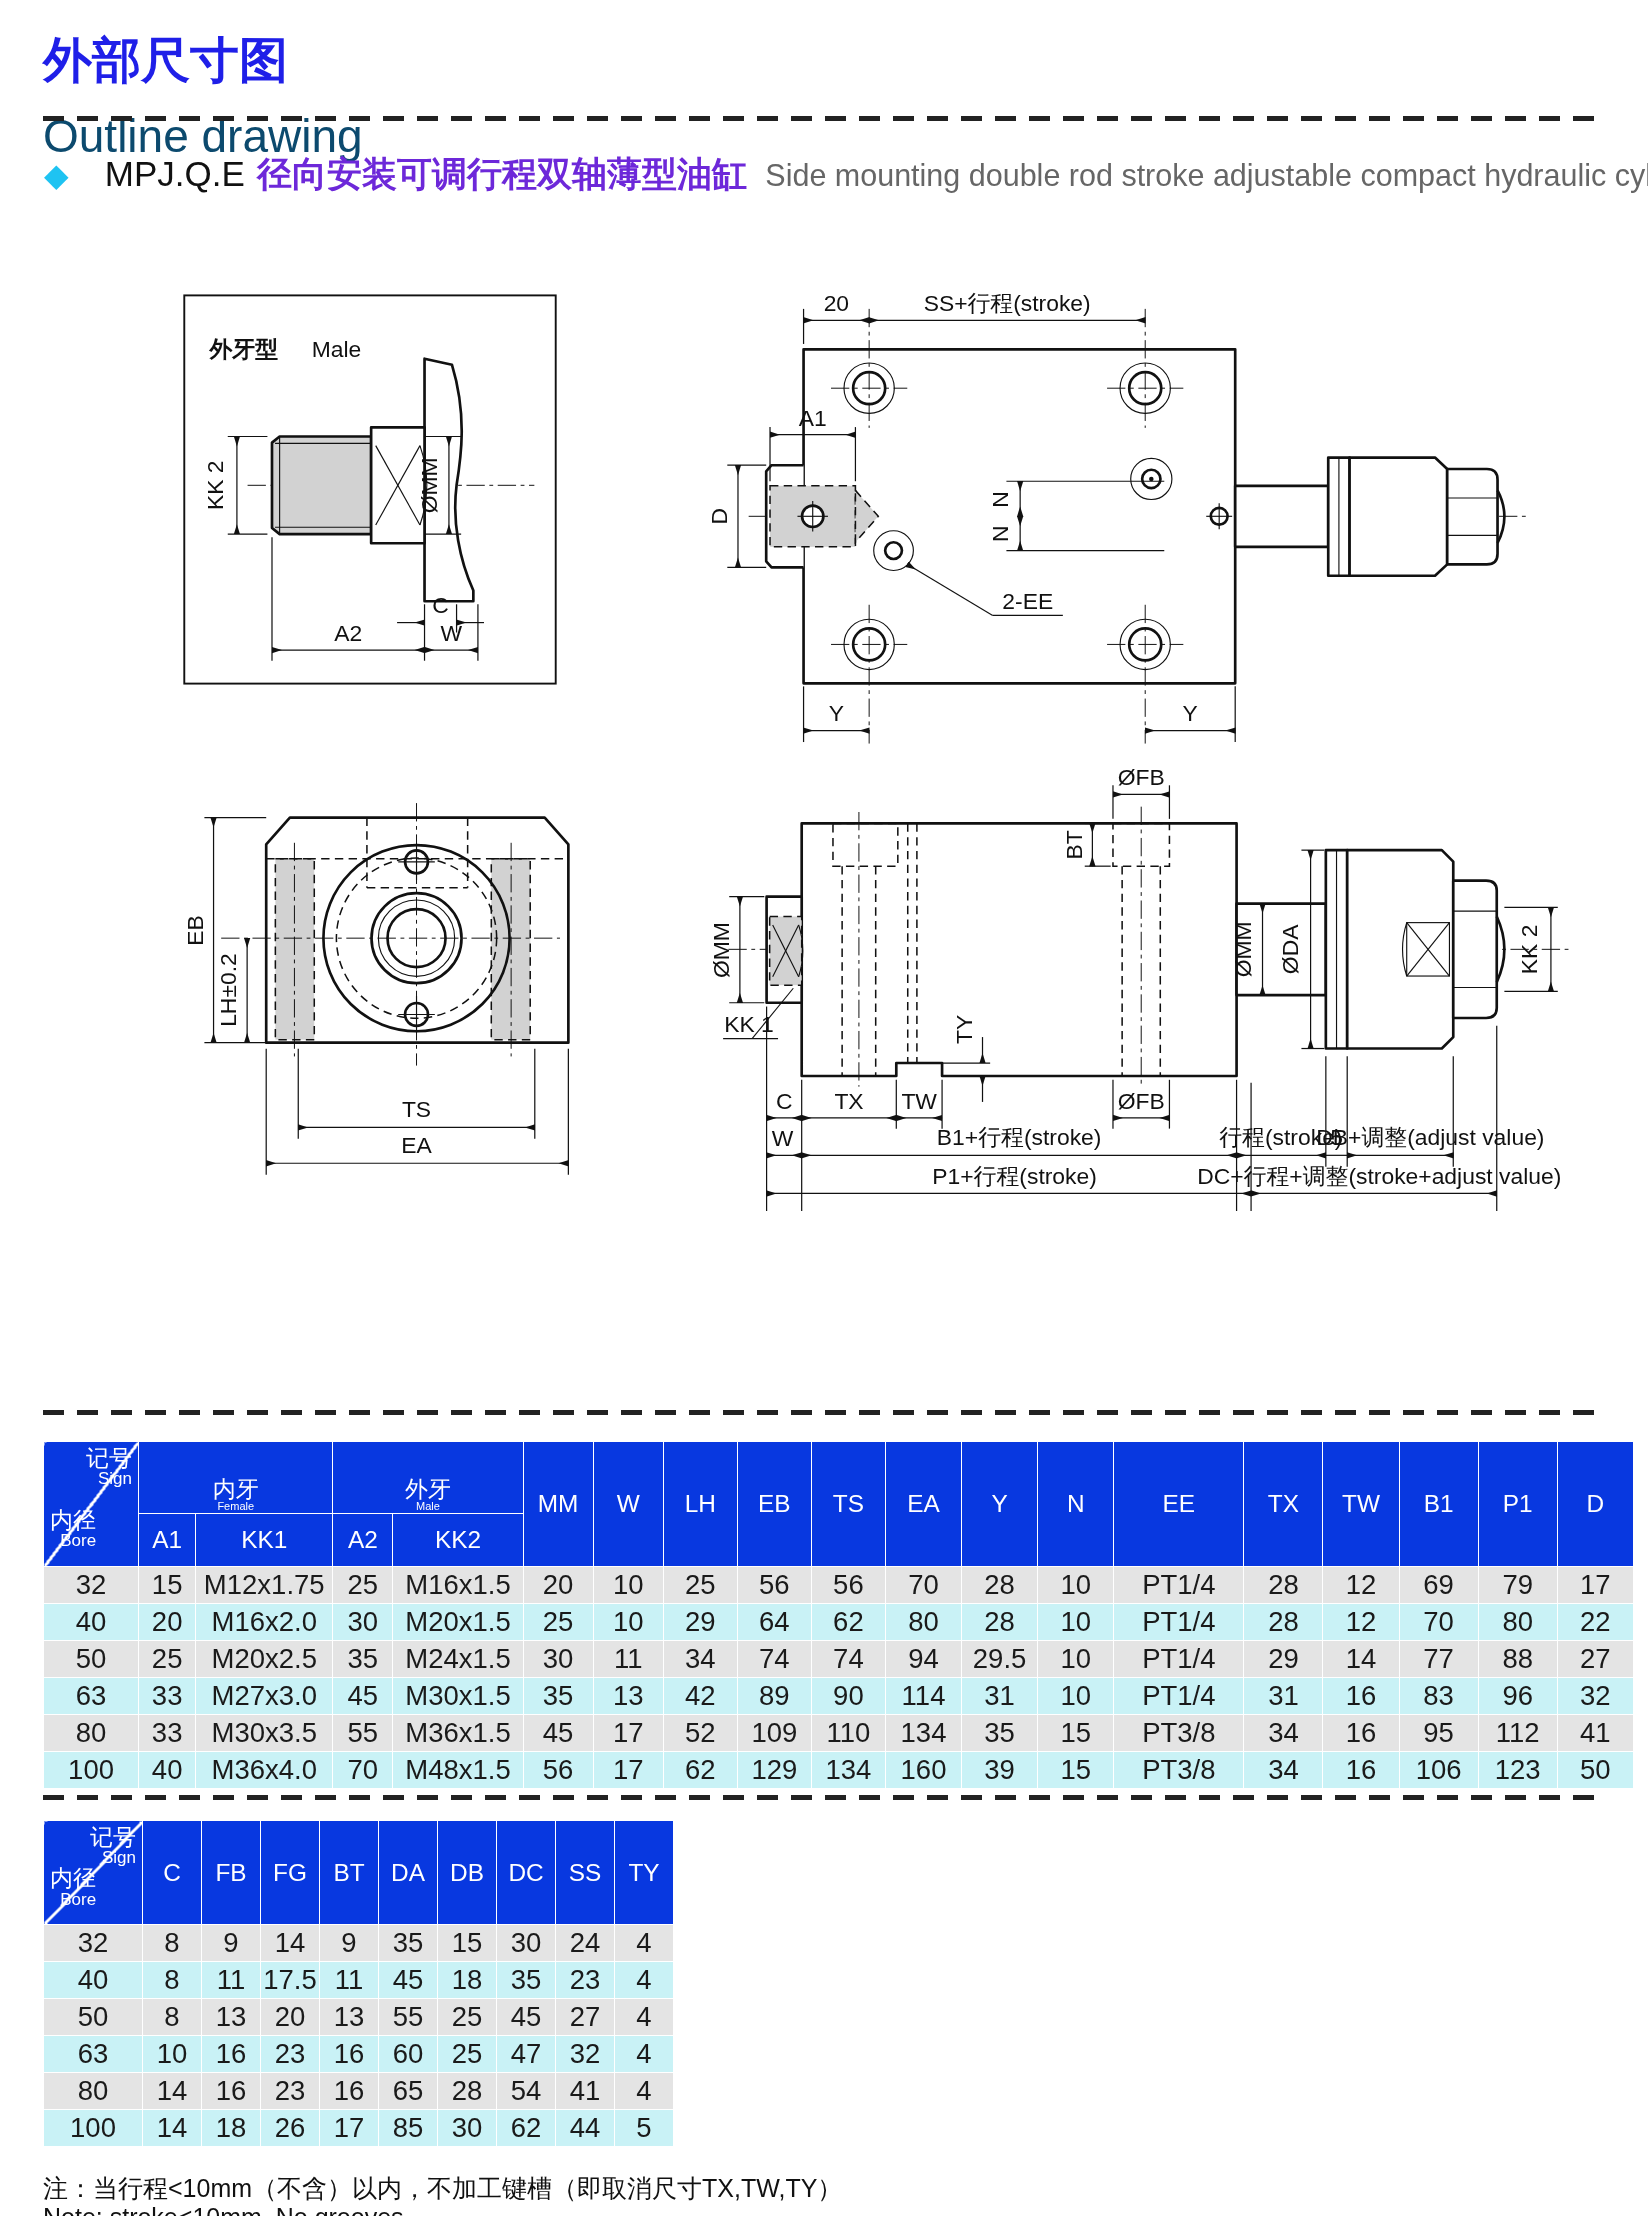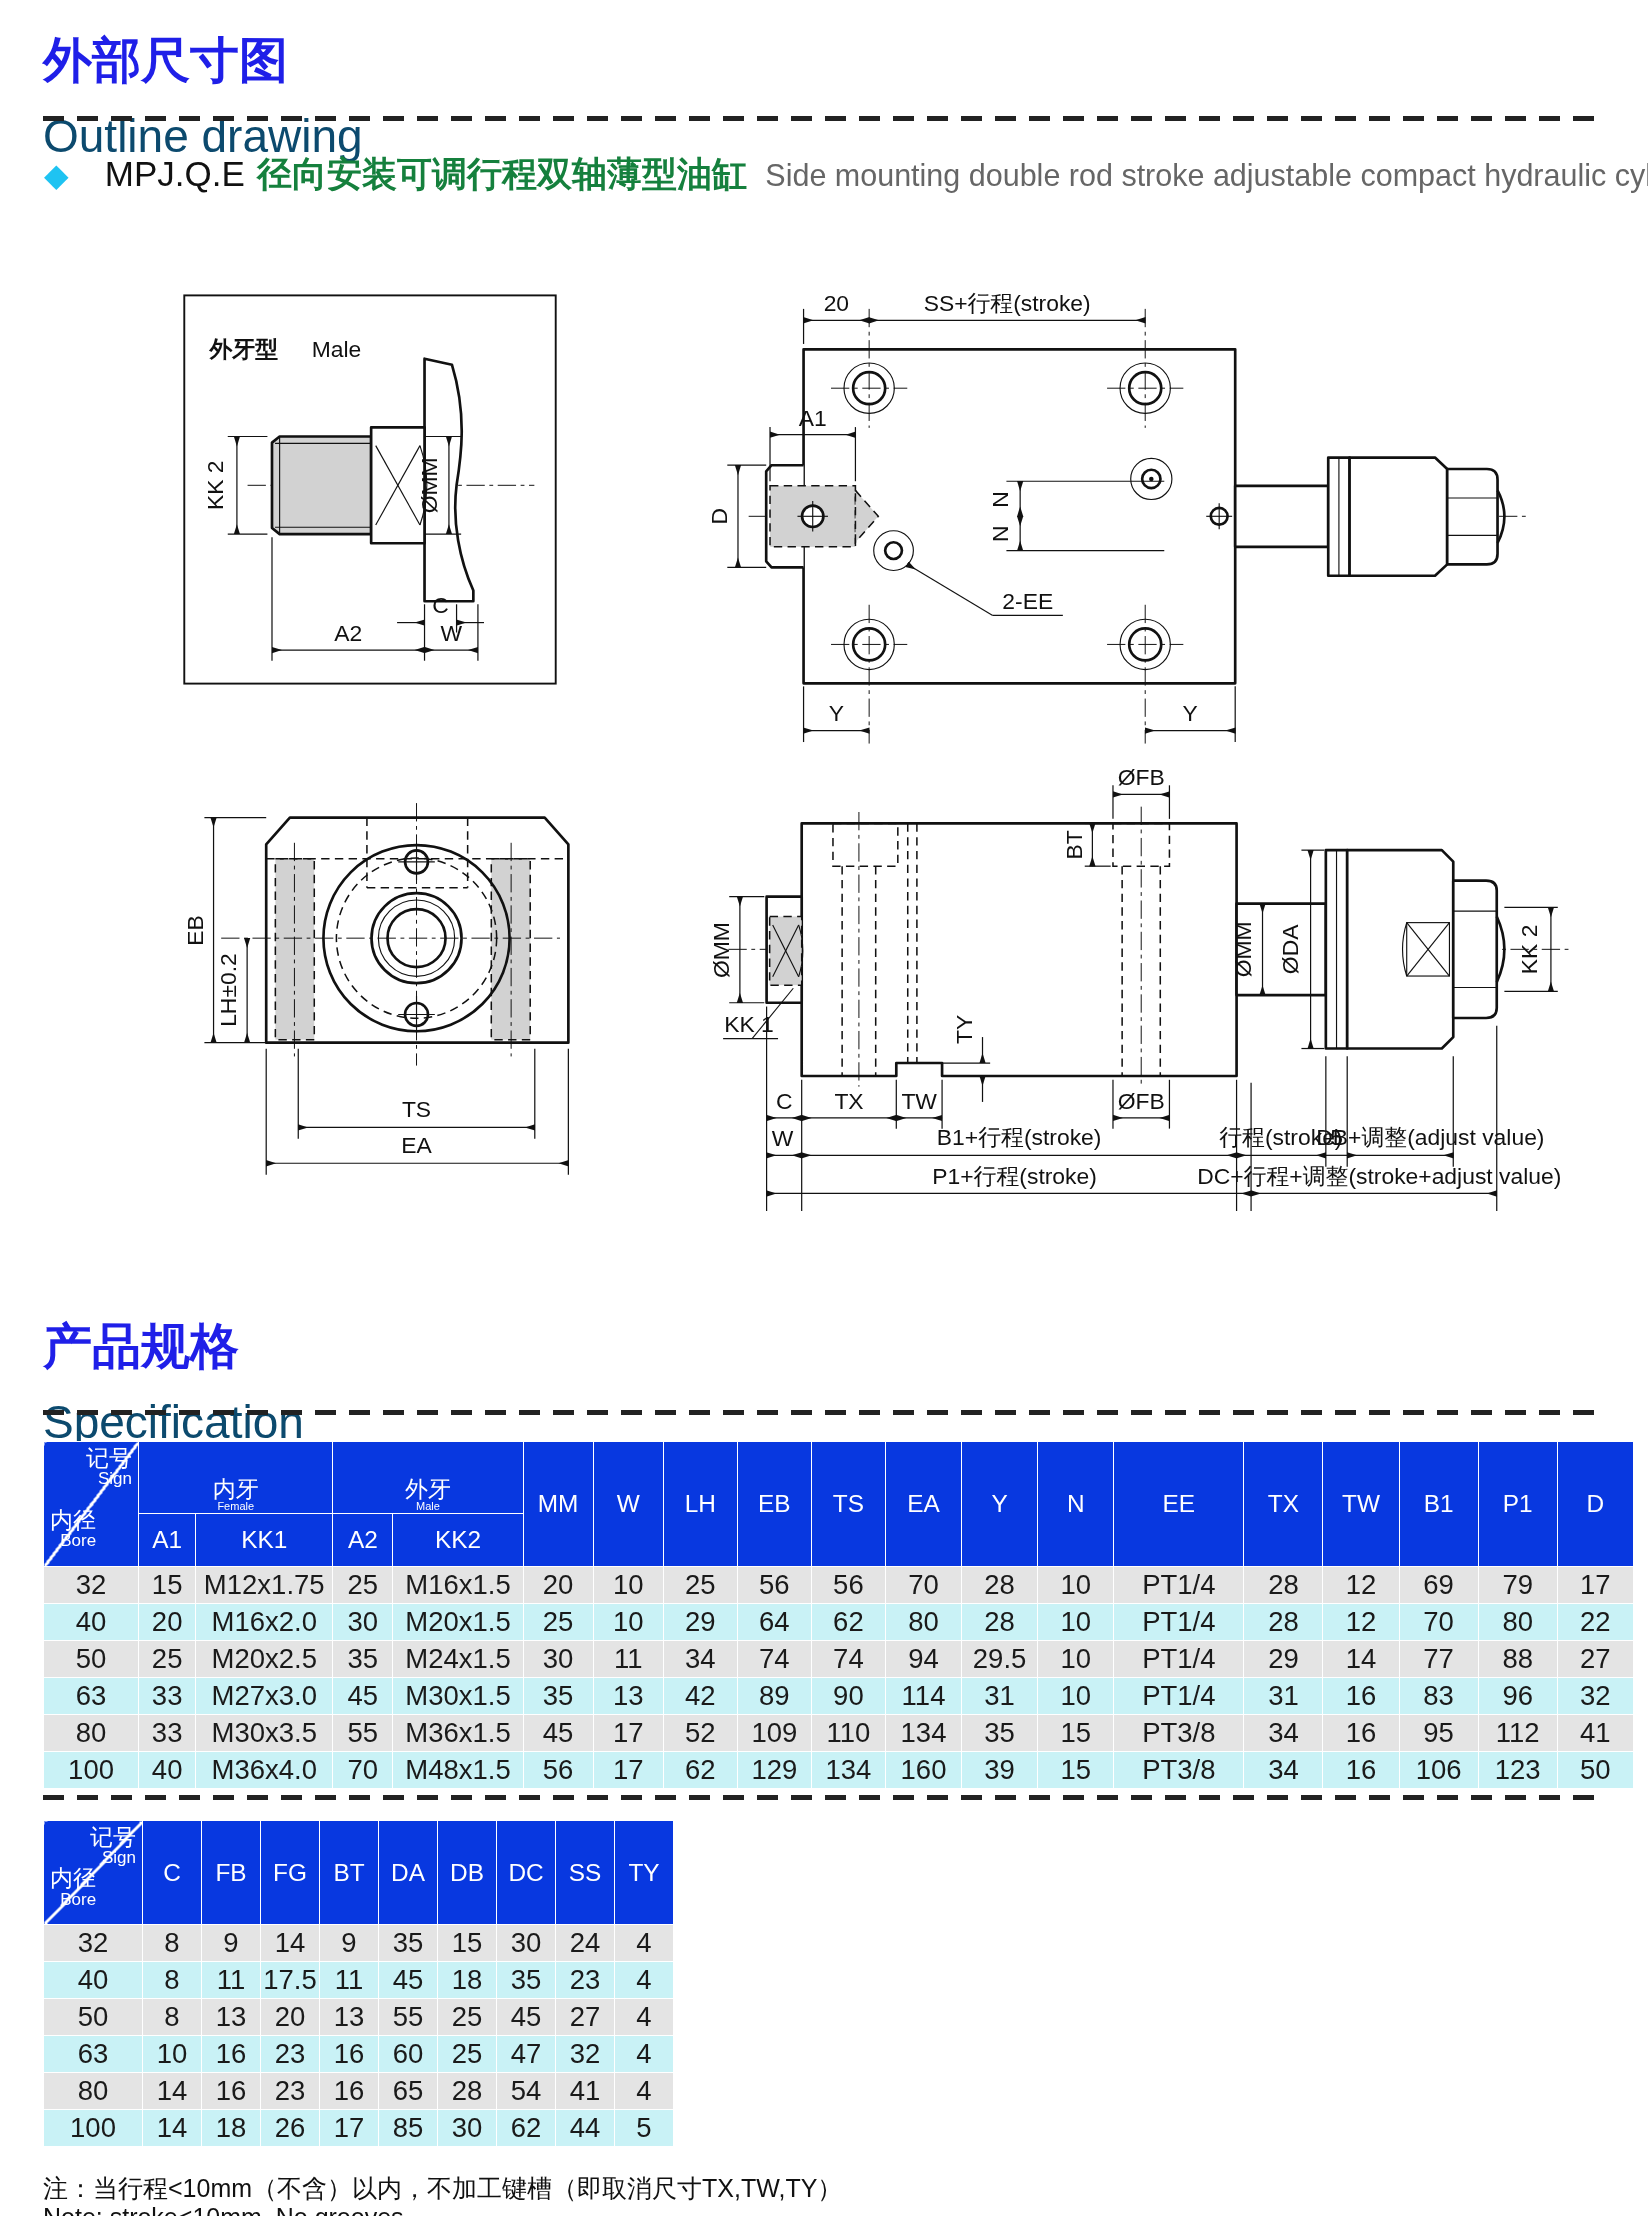--- a/index.html
+++ b/index.html
@@ -8,21 +8,21 @@
   .abs{position:absolute;}
   
   .sec-title{display:flex;align-items:baseline;gap:15.3px;white-space:nowrap;flex-direction:column;}
   .sec-title .zh{font-size:49px;font-weight:bold;color:#1f1fe8;}
   .sec-title .en{font-size:46px;color:#0c4a6e;}
   .dashline{height:4.6px;background:repeating-linear-gradient(90deg,#222 0 21.4px,transparent 21.4px 34px);}
   
   .subtitle{display:flex;align-items:baseline;gap:12.2px;white-space:nowrap;}
   .subtitle .diamond{color:#1ec3f2;font-size:32px;align-self:center;}
   .subtitle .model{font-size:35px;color:#111;margin-left:24px;}
-  .subtitle .zh{font-size:35px;font-weight:bold;color:#15803d;}
+  .subtitle .zh{font-size:35px;font-weight:bold;color:#6d28d9;}
   .subtitle .en{font-size:30.5px;color:#666;margin-left:6.1px;}
   
   table.spec{position:absolute;border-collapse:collapse;table-layout:fixed;}
   .spec th{background:#0838e0;color:#fff;font-weight:normal;border:1.5px solid #fff;
            text-align:center;vertical-align:middle;font-size:24.4px;padding:0;}
   .spec td{border:1.5px solid #fff;text-align:center;vertical-align:middle;
            font-size:27.5px;height:36px;padding:0;color:#1a1a1a;}
   .spec tr.row-a td{background:#e4e4e4;}
   .spec tr.row-b td{background:#c9f2f6;}
   .spec .h1 th{height:53px;}
@@ -346,24 +346,20 @@
         <line class="dim" x1="778" y1="105" x2="778" y2="365" marker-start="url(#ah)" marker-end="url(#ah)"></line>
         <text transform="rotate(-90 762 235)" x="762" y="235" text-anchor="middle" font-size="28">ØDA</text>
         <line class="dim" x1="1032" y1="180" x2="1102" y2="180"></line>
           <line class="dim" x1="1032" y1="290" x2="1102" y2="290"></line>
         <line class="dim" x1="1093" y1="180" x2="1093" y2="290" marker-start="url(#ah)" marker-end="url(#ah)"></line>
         <text transform="rotate(-90 1075 235)" x="1075" y="235" text-anchor="middle" font-size="28">KK 2</text>
       </g>
     </svg>
   </div>
 
-  <div class="abs sec-title" style="left:43px;top:1314px">
-    <span class="zh">产品规格</span>
-    <span class="en">Specification</span>
-  </div>
   <div class="abs dashline" style="left:43px;top:1410px;width:1563px"></div>
 
   <table class="spec" style="left:43px;top:1441px;width:1591px">
     <colgroup>
       <col style="width:95px">
         <col style="width:57px">
         <col style="width:137px">
         <col style="width:60px">
         <col style="width:130px">
       <col style="width:70px">

